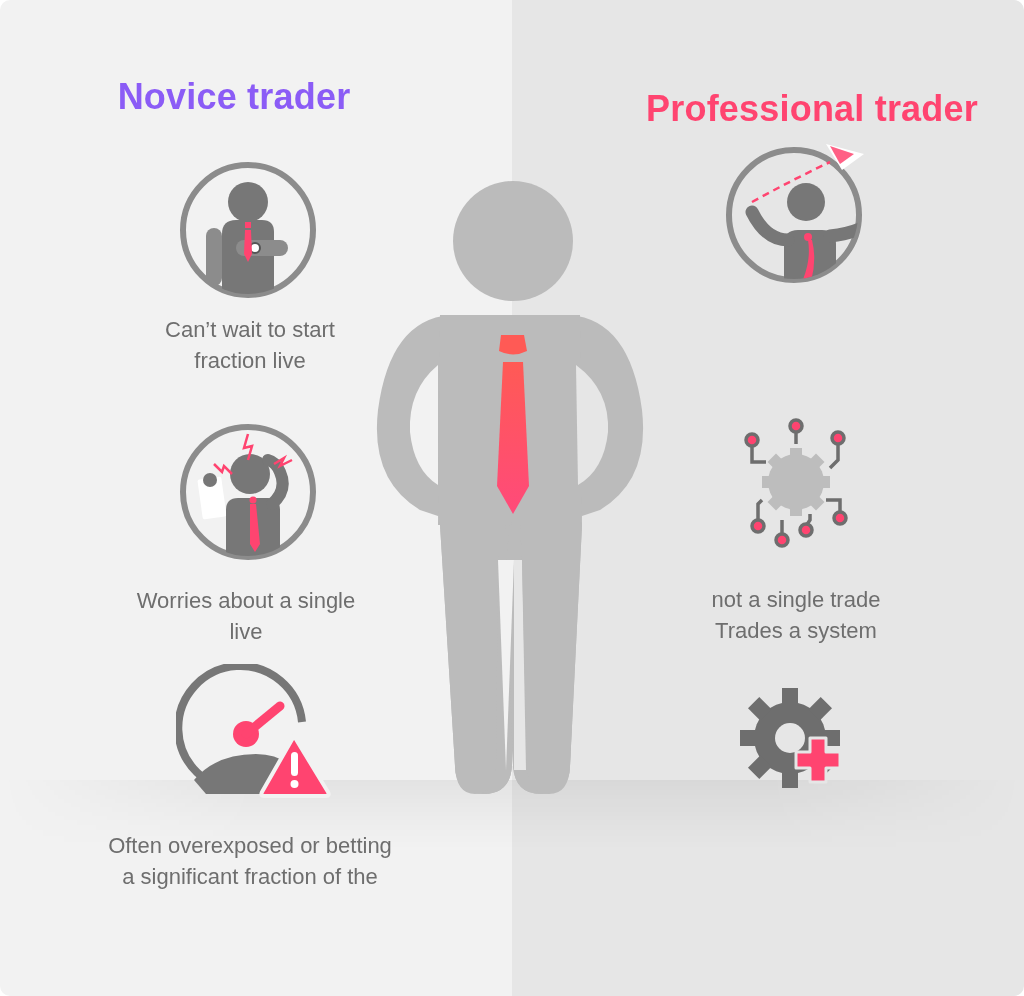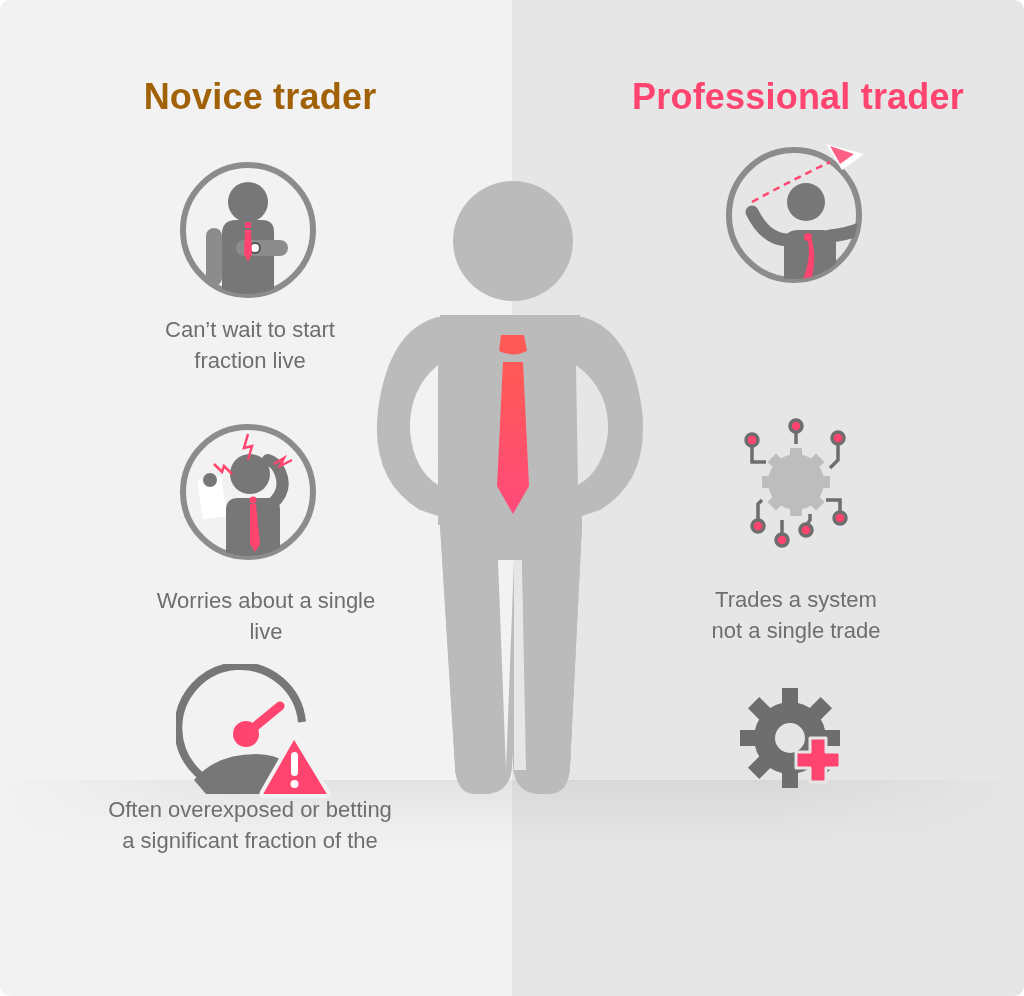--- a/index.html
+++ b/index.html
@@ -8,22 +8,22 @@
   .card { position:absolute; left:0; top:0; width:1024px; height:996px;
           border-radius:10px; overflow:hidden; }
   .half-left { position:absolute; left:0; top:0; width:512px; height:996px; background:#f2f2f2; }
   .half-right { position:absolute; left:512px; top:0; width:512px; height:996px; background:#e6e6e6; }
   .floor { position:absolute; left:0; top:780px; width:1024px; height:70px;
            background:linear-gradient(180deg, rgba(0,0,0,0.06) 0%, rgba(0,0,0,0.02) 60%, rgba(0,0,0,0) 100%);
            -webkit-mask-image:linear-gradient(90deg, transparent 0%, #000 25%, #000 75%, transparent 100%);
            mask-image:linear-gradient(90deg, transparent 0%, #000 25%, #000 75%, transparent 100%); }
   .title { position:absolute; top:74px; font-weight:bold; font-size:36px; letter-spacing:0.2px;
            text-align:center; line-height:46px; }
-  .title.left { left:80px; width:360px; color:#a16207; }
-  .title.right { left:598px; width:400px; color:#ff4470; }
+  .title.left { left:54px; width:360px; color:#8b5cf6; }
+  .title.right { left:612px; width:400px; color:#ff4470;margin-top:12px; }
   .caption { position:absolute; font-weight:normal; font-size:22px; line-height:31px; color:#6e6e6e;
              text-align:center; }
   .caption span { display:block; }
   .icon { position:absolute; }
   .figure { position:absolute; left:360px; top:180px; width:300px; height:620px; }
 </style>
 </head>
 <body>
 
 <div class="card">
@@ -188,26 +188,26 @@
     </g>
 
     <path d="M141 155 L164 155 L167 171 Q153 178 139 171 Z" fill="#ff5a55"></path>
     <polygon points="143,182 163,182 169,306 153,334 137,306" fill="url(#tieGrad)"></polygon>
   </svg>
 
   <div class="caption" style="left:80px;top:314px;width:340px">
     <span>Can’t wait to start</span>
     <span>fraction live</span>
   </div>
-  <div class="caption" style="left:96px;top:585px;width:340px">
+  <div class="caption" style="left:76px;top:585px;width:340px">
     <span>Worries about a single</span>
     <span>live</span>
   </div>
-  <div class="caption" style="left:50px;top:794px;width:400px">
+  <div class="caption" style="left:50px;top:830px;width:400px">
     <span>Often overexposed or betting</span>
     <span>a significant fraction of the</span>
   </div>
 
   <div class="caption" style="left:626px;top:584px;width:340px">
+    <span>not a single trade</span>
     <span>Trades a system</span>
-    <span>not a single trade</span>
   </div>
 </div>
 
 </body></html>

